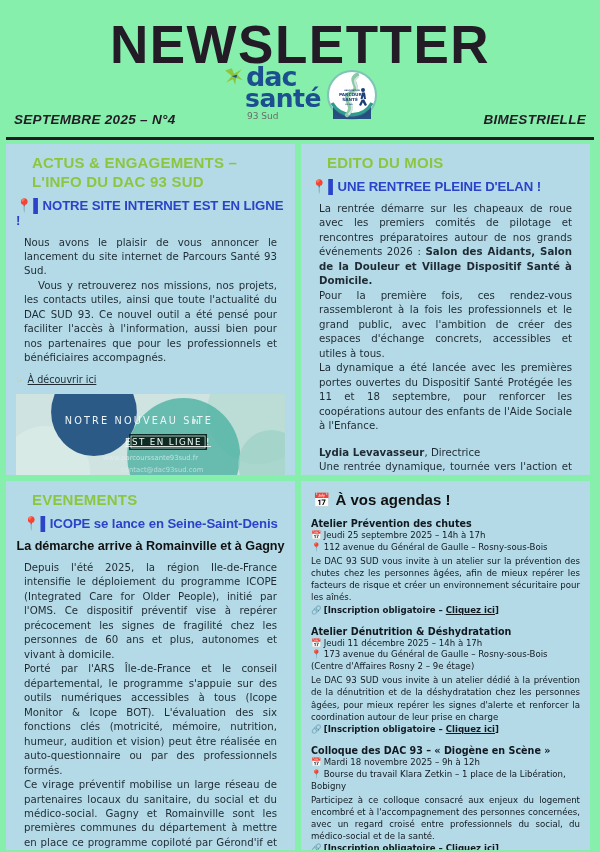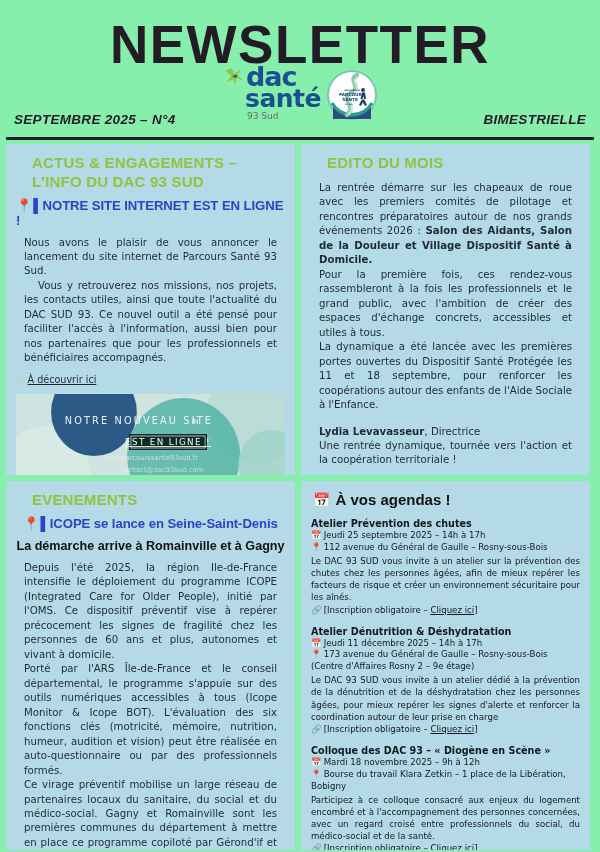--- a/index.html
+++ b/index.html
@@ -251,20 +251,21 @@
     color: #101820;
     line-height: 1.42;
     text-align: justify;
     margin-top: 1px;
   }
   .event-reg {
     font-family: "DejaVu Sans", sans-serif;
     font-size: 8.6px;
     color: #101820;
     margin-top: 1px;
+    font-weight: bold;
   }
   .ico { margin-right: 2px; }
   .ico-red { color: #d42b2b; }
 </style>
 </head>
 <body>
 
 <div class="page">
 
   <div class="header">
@@ -339,20 +340,23 @@
           <rect x="118" y="42" width="76" height="12" fill="none" stroke="#cfe3e1" stroke-width="0.8"></rect>
           <text x="156" y="51" font-family="DejaVu Sans" font-size="9" letter-spacing="1.4" fill="#f1f7f3" text-anchor="middle" text-decoration="underline">EST EN LIGNE !</text>
           <text x="138" y="66" font-family="DejaVu Sans" font-size="7" fill="#e4eef0" text-anchor="middle" opacity="0.72">www.parcourssante93sud.fr</text>
           <text x="150" y="78" font-family="DejaVu Sans" font-size="7" fill="#dfeced" text-anchor="middle" opacity="0.68">contact@dac93sud.com</text>
         </svg>
       </div>
     </div>
 
     <div class="card">
       <div class="section-title">EDITO DU MOIS</div>
+      <div class="sub-head sub-head-left">
+        <span class="pin">📍</span><span class="pin-sep">▌</span><span>UNE RENTREE PLEINE D'ELAN !</span>
+      </div>
       <div class="body-text">
         <p><span>La rentrée démarre sur les chapeaux de roue avec les premiers comités de pilotage et rencontres préparatoires autour de nos grands événements 2026 : </span><span class="bold">Salon des Aidants, Salon de la Douleur et Village Dispositif Santé à Domicile.</span></p>
         <p>Pour la première fois, ces rendez-vous rassembleront à la fois les professionnels et le grand public, avec l'ambition de créer des espaces d'échange concrets, accessibles et utiles à tous.</p>
         <p>La dynamique a été lancée avec les premières portes ouvertes du Dispositif Santé Protégée les 11 et 18 septembre, pour renforcer les coopérations autour des enfants de l'Aide Sociale à l'Enfance.</p>
         <p style="margin-top:12px;"><span class="bold">Lydia Levavasseur</span><span>, Directrice</span></p>
         <p>Une rentrée dynamique, tournée vers l'action et la coopération territoriale !</p>
       </div>
     </div>
 
     <div class="card">

